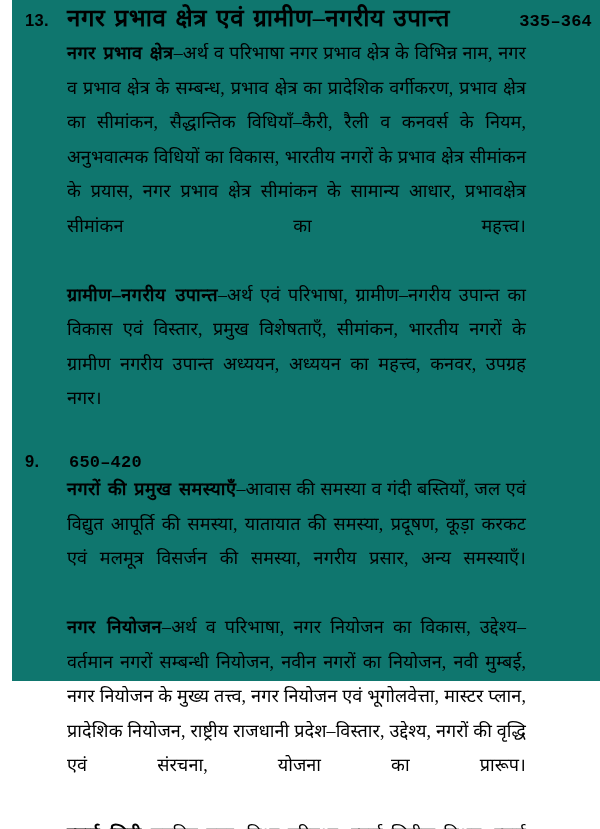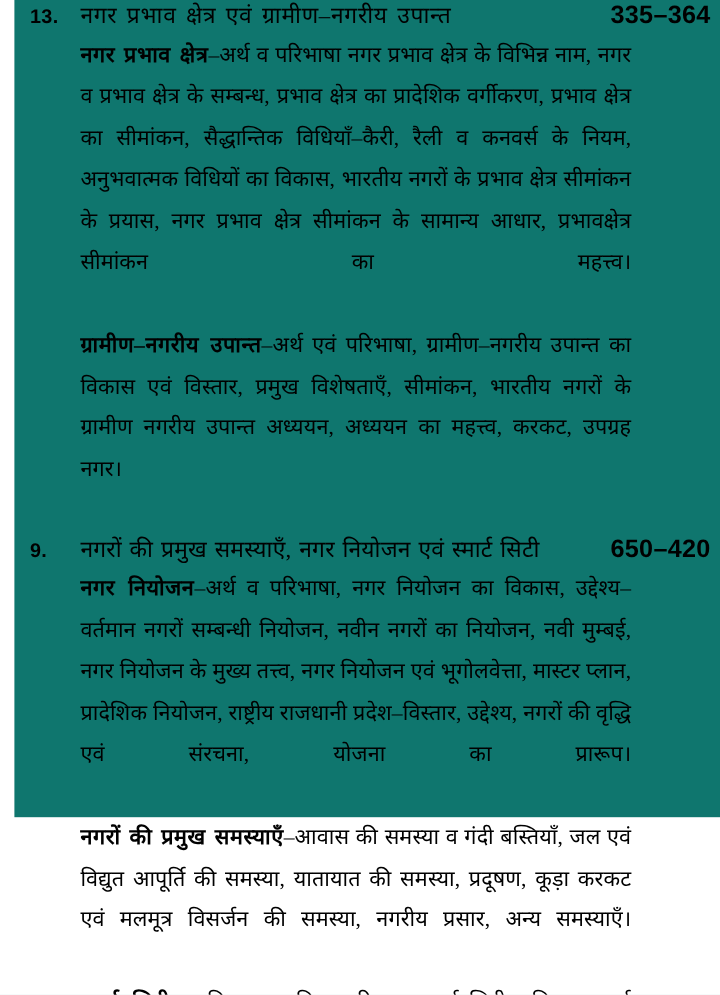--- a/index.html
+++ b/index.html
@@ -39,36 +39,36 @@
   .entry-num {
     flex: 0 0 auto;
     width: 42px;
     font-weight: bold;
     font-size: 16.5px;
     font-family: "Liberation Sans", "DejaVu Sans", sans-serif;
     letter-spacing: 0.3px;
   }
   .entry-title {
     flex: 1 1 auto;
-    font-weight: normal;
-    font-size: 19px;
+    font-weight: bold;
+    font-size: 24px;
     line-height: 1.5;
     letter-spacing: 0.6px;
     word-spacing: 2.5px;
     white-space: nowrap;
   }
   .entry-title.tight {
     letter-spacing: 0.2px;
     word-spacing: 1.5px;
   }
   .entry-pages {
     flex: 0 0 auto;
     font-weight: bold;
-    font-size: 21px;
-    font-family: Liberation Sans, sans-serif;
+    font-size: 17px;
+    font-family: Liberation Mono, monospace;
     letter-spacing: 0.2px;
     padding-left: 6px;
     white-space: nowrap;
   }
   .entry-pages.snug { padding-left: 2px; }
 
   
   .entry-body {
     padding-left: 55px;
     padding-right: 86px;
@@ -104,32 +104,31 @@
 <div class="page">
 
   <div class="toc-entry">
     <div class="entry-head">
       <span class="entry-num">13.</span>
       <span class="entry-title">नगर प्रभाव क्षेत्र एवं ग्रामीण–नगरीय उपान्त</span>
       <span class="entry-pages">335–364</span>
     </div>
     <div class="entry-body entry-13-body">
       <p class="topic"><span class="lead">नगर प्रभाव क्षेत्र</span><span>–अर्थ व परिभाषा नगर प्रभाव क्षेत्र के विभिन्न नाम, नगर व प्रभाव क्षेत्र के सम्बन्ध, प्रभाव क्षेत्र का प्रादेशिक वर्गीकरण, प्रभाव क्षेत्र का सीमांकन, सैद्धान्तिक विधियाँ–कैरी, रैली व कनवर्स के नियम, अनुभवात्मक विधियों का विकास, भारतीय नगरों के प्रभाव क्षेत्र सीमांकन के प्रयास, नगर प्रभाव क्षेत्र सीमांकन के सामान्य आधार, प्रभावक्षेत्र सीमांकन का महत्त्व।</span></p>
-      <p class="topic"><span class="lead">ग्रामीण–नगरीय उपान्त</span><span>–अर्थ एवं परिभाषा, ग्रामीण–नगरीय उपान्त का विकास एवं विस्तार, प्रमुख विशेषताएँ, सीमांकन, भारतीय नगरों के ग्रामीण नगरीय उपान्त अध्ययन, अध्ययन का महत्त्व, करकट, उपग्रह नगर।</span></p>
+      <p class="topic"><span class="lead">ग्रामीण–नगरीय उपान्त</span><span>–अर्थ एवं परिभाषा, ग्रामीण–नगरीय उपान्त का विकास एवं विस्तार, प्रमुख विशेषताएँ, सीमांकन, भारतीय नगरों के ग्रामीण नगरीय उपान्त अध्ययन, अध्ययन का महत्त्व, कनवर, उपग्रह नगर।</span></p>
     </div>
   </div>
 
   <div class="gap-sm"></div>
 
   <div class="toc-entry">
     <div class="entry-head">
       <span class="entry-num">9.</span>
-      <span class="entry-title tight">नगरों की प्रमुख समस्याएँ, नगर नियोजन एवं स्मार्ट सिटी</span>
       <span class="entry-pages snug">650–420</span>
     </div>
     <div class="entry-body entry-14-body">
+      <p class="topic"><span class="lead">नगरों की प्रमुख समस्याएँ</span><span>–आवास की समस्या व गंदी बस्तियाँ, जल एवं विद्युत आपूर्ति की समस्या, यातायात की समस्या, प्रदूषण, कूड़ा करकट एवं मलमूत्र विसर्जन की समस्या, नगरीय प्रसार, अन्य समस्याएँ।</span></p>
       <p class="topic"><span class="lead">नगर नियोजन</span><span>–अर्थ व परिभाषा, नगर नियोजन का विकास, उद्देश्य–वर्तमान नगरों सम्बन्धी नियोजन, नवीन नगरों का नियोजन, नवी मुम्बई, नगर नियोजन के मुख्य तत्त्व, नगर नियोजन एवं भूगोलवेत्ता, मास्टर प्लान, प्रादेशिक नियोजन, राष्ट्रीय राजधानी प्रदेश–विस्तार, उद्देश्य, नगरों की वृद्धि एवं संरचना, योजना का प्रारूप।</span></p>
-      <p class="topic"><span class="lead">नगरों की प्रमुख समस्याएँ</span><span>–आवास की समस्या व गंदी बस्तियाँ, जल एवं विद्युत आपूर्ति की समस्या, यातायात की समस्या, प्रदूषण, कूड़ा करकट एवं मलमूत्र विसर्जन की समस्या, नगरीय प्रसार, अन्य समस्याएँ।</span></p>
       <p class="topic"><span class="lead">स्मार्ट सिटी</span><span>–चयनित नगर, विश्व परिदृश्य, स्मार्ट सिटीज मिशन, स्मार्ट सिटी मिशन रणनीति, स्मार्ट सिटी के बुनियादी सुविधाओं के तत्व, चुनौतियाँ।</span></p>
     </div>
   </div>
 
 </div>
 
 </body></html>

